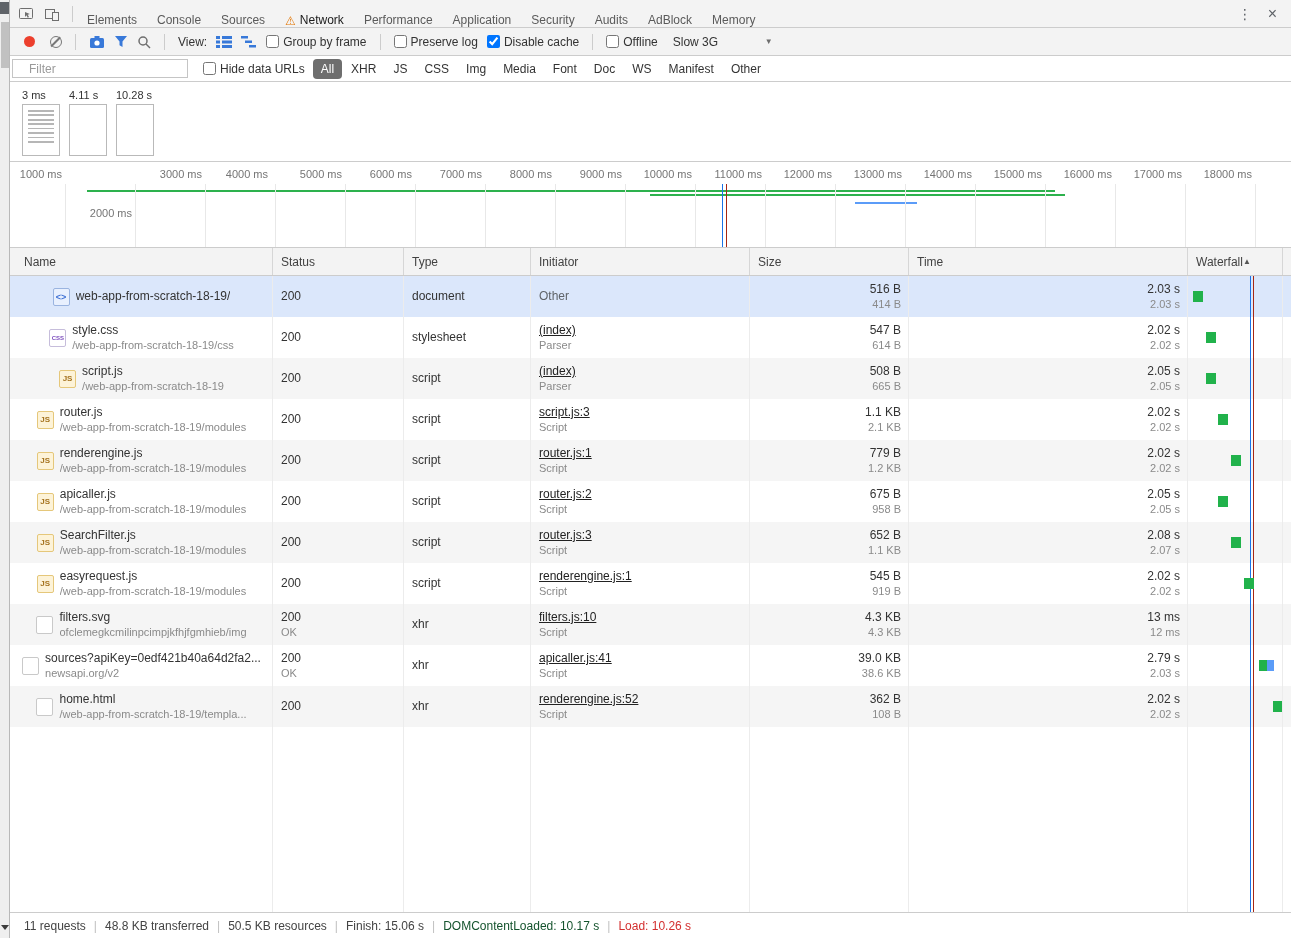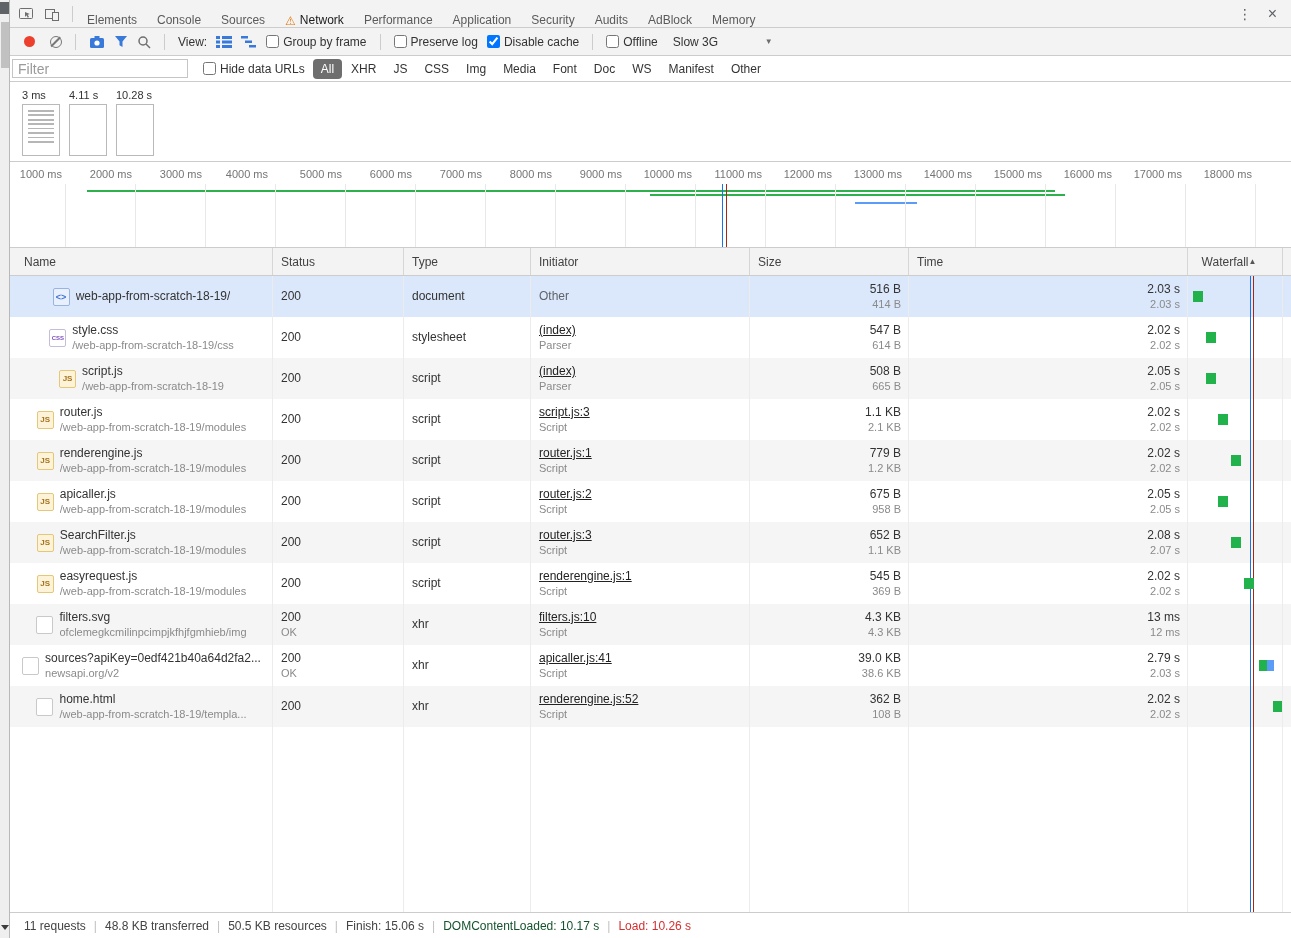--- a/index.html
+++ b/index.html
@@ -34,21 +34,21 @@
   .clear-icon{width:12px;height:12px;border:1.5px solid #777;border-radius:50%;position:relative;flex:none;cursor:pointer;margin-left:6px}
   .clear-icon::after{content:"";position:absolute;left:-2px;top:4px;width:13px;height:1.5px;background:#777;transform:rotate(-45deg)}
   .lbl{color:#333;white-space:nowrap}
   .chk{display:flex;align-items:center;gap:4px;white-space:nowrap;color:#333;cursor:pointer}
   .chk input{width:13px;height:13px;margin:0}
   .throttle{display:flex;align-items:center;justify-content:space-between;width:100px;margin-left:6px;cursor:pointer}
   .dd-arrow{font-size:8px;color:#6e6e6e}
 
   
   .filter-bar{height:26px;flex:none;background:#fff;border-bottom:1px solid #ccc;display:flex;align-items:center;padding-left:2px}
-  .filter-input{width:176px;height:19px;border:1px solid #c5c5c5;font-family:"Liberation Sans",sans-serif;font-size:14px;padding:0 5px;color:#333;outline:none}
+  .filter-input{width:176px;height:19px;border:1px solid #c5c5c5;font-family:"Liberation Sans",sans-serif;font-size:12px;padding:0 16px;color:#333;outline:none}
   .filter-input::placeholder{color:#9a9a9a}
   .fb-chk{display:flex;align-items:center;gap:4px;margin-left:15px;white-space:nowrap;cursor:pointer}
   .fb-chk input{width:13px;height:13px;margin:0}
   .type-pills{display:flex;align-items:center;margin-left:8px;gap:1px}
   .type-pill{padding:3px 8px;border-radius:4px;color:#333;cursor:pointer;white-space:nowrap}
   .type-pill.selected{background:#6e6e6e;color:#fff}
 
   
   .filmstrip{height:80px;flex:none;background:#fff;border-bottom:1px solid #ccc;display:flex;gap:9px;padding:7px 0 0 12px}
   .frame{display:flex;flex-direction:column;width:38px;cursor:pointer}
@@ -62,21 +62,21 @@
   .tick-label{position:absolute;top:6px;font-size:11px;color:#757575;width:60px;text-align:right;white-space:nowrap}
   .grid-line{position:absolute;top:22px;bottom:0;width:1px;background:#e8e8e8}
   .ov-green{position:absolute;height:2px;background:#2db14d}
   .ov-blue{position:absolute;height:2px;background:#5b9cf8}
   .ov-vline{position:absolute;top:22px;bottom:0;width:1px}
 
   
   .thead{height:28px;flex:none;display:grid;grid-template-columns:263px 131px 127px 219px 159px 279px 95px 8px;background:#f3f3f3;border-bottom:1px solid #ccc}
   .th{display:flex;align-items:center;padding-left:8px;border-right:1px solid #d6d6d6;color:#424242;overflow:hidden;cursor:pointer}
   .th.name{padding-left:14px}
-  .th.waterfall{justify-content:center;padding-right:20px}
+  .th.waterfall{justify-content:flex-start;padding-right:20px}
   .th.filler{border-right:none;cursor:default}
   .sort-arrow{font-size:8px;color:#555}
 
   .tbody{flex:1;position:relative;overflow:hidden;background:#fff}
   .rows{position:relative}
   .row{display:grid;grid-template-columns:263px 131px 127px 219px 159px 279px 95px;height:41px;cursor:pointer}
   .row:nth-child(odd){background:#f5f5f5}
   .row.selected{background:#dbe7fb}
   .cell{padding:0 8px;display:flex;flex-direction:column;justify-content:center;overflow:hidden}
   .c-name{flex-direction:row;align-items:center;gap:6px}
@@ -286,21 +286,21 @@
 
     <div class="overview">
       <div class="ov-ruler"></div>
       <div class="ov-green" style="left:77px;top:28px;width:968px"></div>
       <div class="ov-green" style="left:640px;top:32px;width:415px"></div>
       <div class="ov-blue" style="left:845px;top:40px;width:62px"></div>
       <div class="ov-vline" style="left: 712px; background: rgb(26, 115, 232);"></div>
       <div class="ov-vline" style="left: 716px; background: rgb(165, 39, 20);"></div>
     <span class="tick-label" style="left: -8px;">1000 ms</span>
         <div class="grid-line" style="left: 55px;"></div>
-        <span class="tick-label" style="left: 62px;">2000 ms</span>
+        <span class="tick-label" style="left: 62px; margin-top: 39px;">2000 ms</span>
         <div class="grid-line" style="left: 125px;"></div>
         <span class="tick-label" style="left: 132px;">3000 ms</span>
         <div class="grid-line" style="left: 195px;"></div>
         <span class="tick-label" style="left: 198px;">4000 ms</span>
         <div class="grid-line" style="left: 265px;"></div>
         <span class="tick-label" style="left: 272px;">5000 ms</span>
         <div class="grid-line" style="left: 335px;"></div>
         <span class="tick-label" style="left: 342px;">6000 ms</span>
         <div class="grid-line" style="left: 405px;"></div>
         <span class="tick-label" style="left: 412px;">7000 ms</span>
@@ -576,21 +576,21 @@
     </div>
     <div class="cell">
       <div class="nm">script</div>
     </div>
     <div class="cell c-init">
       <div class="nm link">renderengine.js:1</div>
       <div class="sub">Script</div>
     </div>
     <div class="cell c-size">
       <div class="nm">545 B</div>
-      <div class="sub">369 B</div>
+      <div class="sub">919 B</div>
     </div>
     <div class="cell c-time">
       <div class="nm">2.02 s</div>
       <div class="sub">2.02 s</div>
     </div>
     <div class="cell c-wf">
               <div class="wf-bar" style="left: 56px; width: 10px; background: rgb(33, 178, 75);"></div>
             </div>
   </div>
           <div class="row">

